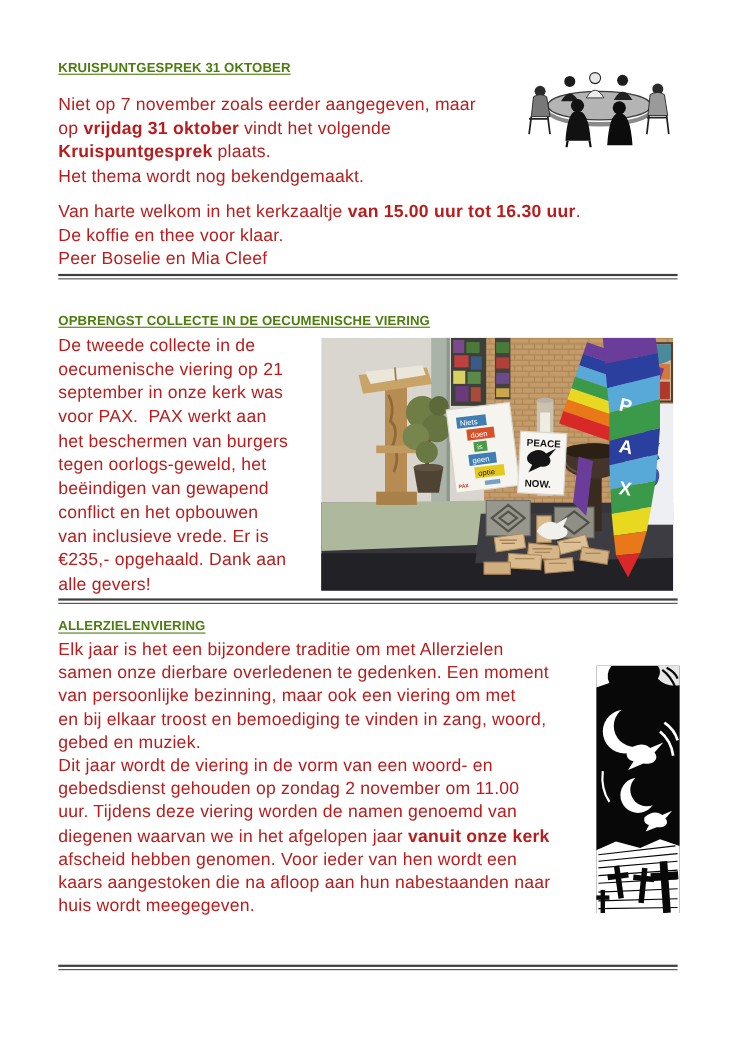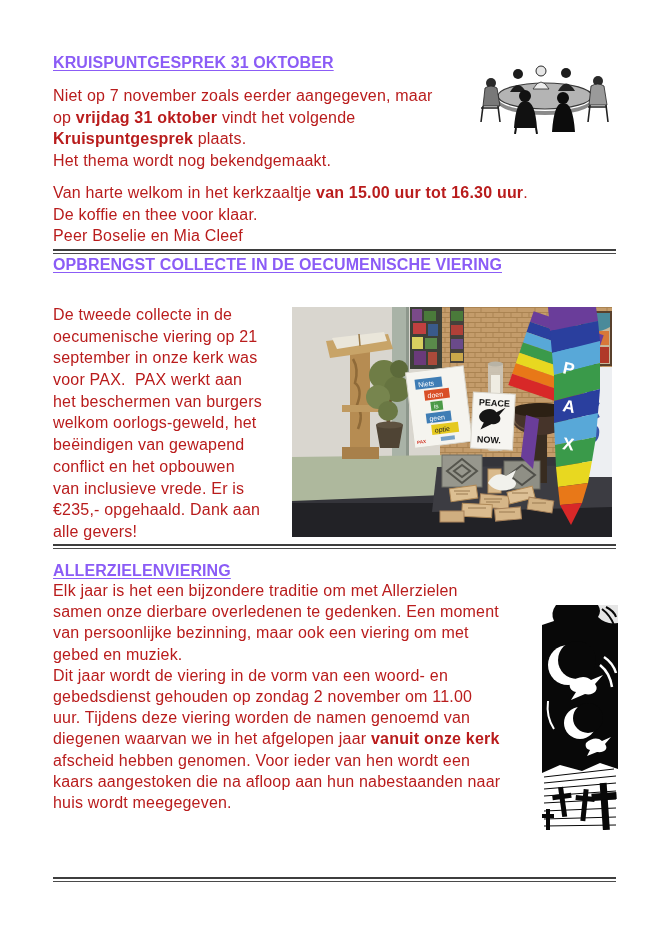--- a/index.html
+++ b/index.html
@@ -1,19 +1,19 @@
 <!DOCTYPE html>
 <html><head>
 <meta charset="utf-8">
 <style>
   html,body{margin:0;padding:0;background:#fff;}
   .page{position:relative;width:667px;height:943px;background:#ffffff;overflow:hidden;
         font-family:"Liberation Sans","DejaVu Sans",sans-serif;color:#111;}
-  .hd{position:absolute;left:53px;margin:0;font-size:16px;font-weight:700;
-      text-decoration:underline;text-underline-offset:2px;letter-spacing:0.1px;color:#8b5cf6;white-space:pre;}
+  .hd{position:absolute;left:53px;margin:0;font-size:12px;font-weight:700;
+      text-decoration:underline;text-underline-offset:2px;letter-spacing:0.1px;color:#4d7c0f;white-space:pre;}
   .txt{position:absolute;left:53px;}
   .ln{white-space:pre;font-size:16px;letter-spacing:0.2px;color:#b91c1c;}
   .s12 .ln{line-height:21.7px;height:21.7px;}
   .s3 .ln{line-height:21.2px;height:21.2px;}
   .b{font-weight:700;}
   .rule{position:absolute;left:53px;width:563px;height:2px;
         border-top:2px solid #3e3e3e;border-bottom:1px solid #4a4a4a;}
   .art{position:absolute;}
   svg text{font-family:"Liberation Sans","DejaVu Sans",sans-serif;}
 </style>
@@ -58,29 +58,29 @@
   </div>
 
   <div class="txt s12" style="top:182px;width:580px">
     <div class="ln"><span>Van harte welkom in het kerkzaaltje </span><span class="b">van 15.00 uur tot 16.30 uur</span><span>.</span></div>
     <div class="ln">De koffie en thee voor klaar.</div>
     <div class="ln">Peer Boselie en Mia Cleef</div>
   </div>
 
   <div class="rule" style="top:249px"></div>
 
-  <h2 class="hd" style="top:256px">OPBRENGST COLLECTE IN DE OECUMENISCHE VIERING</h2>
+  <h2 class="hd" style="top:284px">OPBRENGST COLLECTE IN DE OECUMENISCHE VIERING</h2>
 
   <div class="txt s12" style="top:304px;width:240px">
     <div class="ln">De tweede collecte in de</div>
     <div class="ln">oecumenische viering op 21</div>
     <div class="ln">september in onze kerk was</div>
     <div class="ln">voor PAX.  PAX werkt aan</div>
     <div class="ln">het beschermen van burgers</div>
-    <div class="ln">welkom oorlogs-geweld, het</div>
+    <div class="ln">tegen oorlogs-geweld, het</div>
     <div class="ln">beëindigen van gewapend</div>
     <div class="ln">conflict en het opbouwen</div>
     <div class="ln">van inclusieve vrede. Er is</div>
     <div class="ln">€235,- opgehaald. Dank aan</div>
     <div class="ln">alle gevers!</div>
   </div>
 
   <svg class="art" style="left:292px;top:307px" width="320" height="230" viewBox="0 0 320 230">
     <defs>
       <pattern id="brick" width="18" height="10" patternUnits="userSpaceOnUse">
@@ -277,20 +277,21 @@
         </g>
       <rect x="4" y="204" width="4" height="21"></rect>
         <rect x="0" y="209" width="12" height="4"></rect>
     </g>
   </svg>
 
   <div class="txt s3" style="top:580px;width:495px">
     <div class="ln">Elk jaar is het een bijzondere traditie om met Allerzielen</div>
     <div class="ln">samen onze dierbare overledenen te gedenken. Een moment</div>
     <div class="ln">van persoonlijke bezinning, maar ook een viering om met</div>
+    <div class="ln">en bij elkaar troost en bemoediging te vinden in zang, woord,</div>
     <div class="ln">gebed en muziek.</div>
     <div class="ln">Dit jaar wordt de viering in de vorm van een woord- en</div>
     <div class="ln">gebedsdienst gehouden op zondag 2 november om 11.00</div>
     <div class="ln">uur. Tijdens deze viering worden de namen genoemd van</div>
     <div class="ln"><span>diegenen waarvan we in het afgelopen jaar </span><span class="b">vanuit onze kerk</span></div>
     <div class="ln">afscheid hebben genomen. Voor ieder van hen wordt een</div>
     <div class="ln">kaars aangestoken die na afloop aan hun nabestaanden naar</div>
     <div class="ln">huis wordt meegegeven.</div>
   </div>
 

